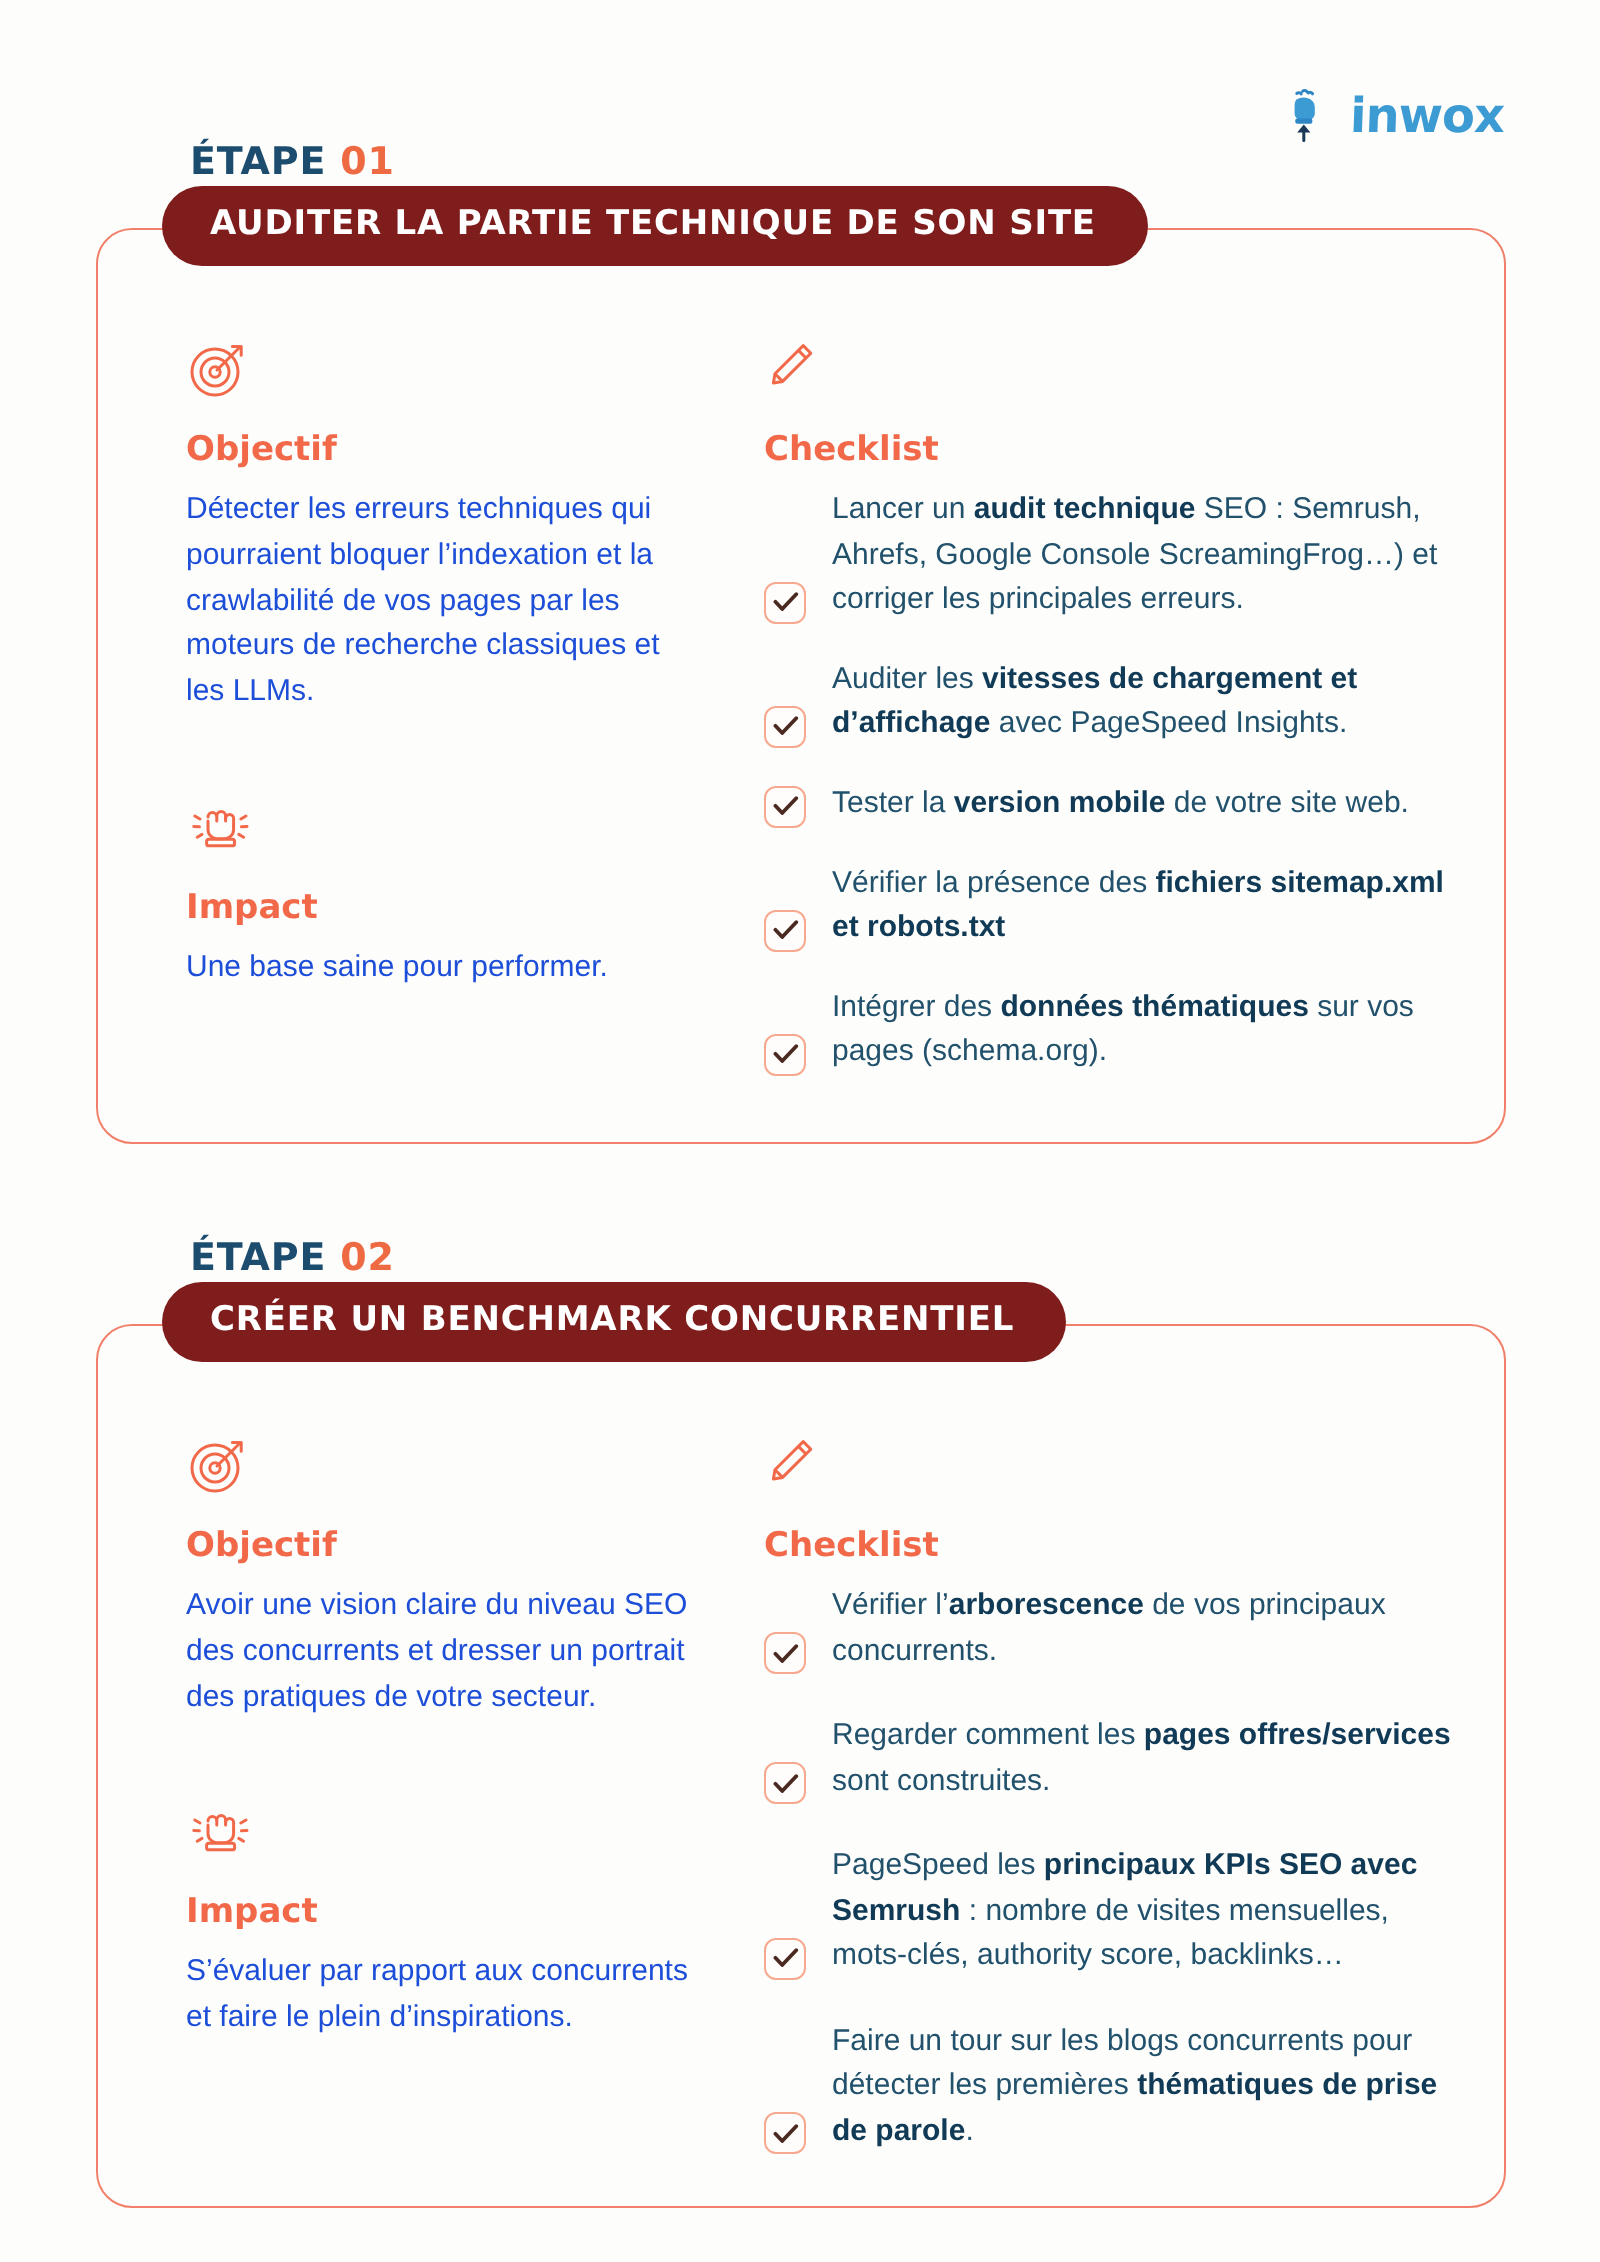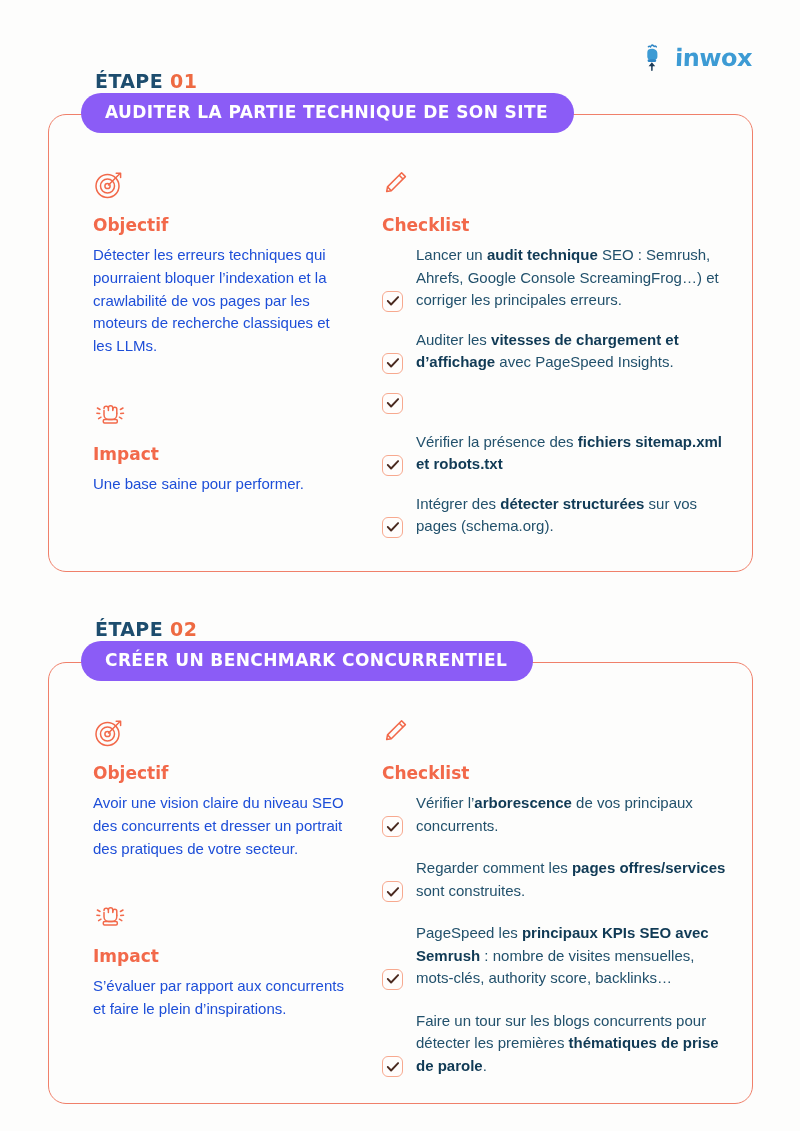--- a/index.html
+++ b/index.html
@@ -62,21 +62,21 @@
     border: 1.6px solid #f0806a;
     border-radius: 18px;
   }
   #card-1 { height: 458px; }
   #card-2 { height: 442px; }
 
   .card-pill {
     position: absolute;
     top: -22px;
     left: 32px;
-    background: #8b5cf6;
+    background: #7f1d1d;
     color: #ffffff;
     border-radius: 22px;
     padding: 11px 26px 12px 24px;
     font-size: 17px;
     font-weight: 700;
     letter-spacing: 0.4px;
     line-height: 1;
     white-space: nowrap;
     font-family: "DejaVu Sans", sans-serif;
   }
@@ -239,36 +239,37 @@
                 </svg>
               </span>
               <span class="check-text"><span>Auditer les </span><b>vitesses de chargement et d’affichage</b><span> avec PageSpeed Insights.</span></span>
             </div>
             <div class="check-item">
               <span class="checkbox">
                 <svg width="13" height="11" viewBox="0 0 13 11" fill="none" stroke="#4a2a20" stroke-width="1.9" stroke-linecap="round" stroke-linejoin="round">
                   <path d="M1.2 5.4 4.6 9 11.6 1.6"></path>
                 </svg>
               </span>
+              <span class="check-text"><span>Tester la </span><b>version mobile</b><span> de votre site web.</span></span>
             </div>
             <div class="check-item">
               <span class="checkbox">
                 <svg width="13" height="11" viewBox="0 0 13 11" fill="none" stroke="#4a2a20" stroke-width="1.9" stroke-linecap="round" stroke-linejoin="round">
                   <path d="M1.2 5.4 4.6 9 11.6 1.6"></path>
                 </svg>
               </span>
               <span class="check-text"><span>Vérifier la présence des </span><b>fichiers sitemap.xml et robots.txt</b></span>
             </div>
             <div class="check-item">
               <span class="checkbox">
                 <svg width="13" height="11" viewBox="0 0 13 11" fill="none" stroke="#4a2a20" stroke-width="1.9" stroke-linecap="round" stroke-linejoin="round">
                   <path d="M1.2 5.4 4.6 9 11.6 1.6"></path>
                 </svg>
               </span>
-              <span class="check-text"><span>Intégrer des </span><b>détecter structurées</b><span> sur vos pages (schema.org).</span></span>
+              <span class="check-text"><span>Intégrer des </span><b>données thématiques</b><span> sur vos pages (schema.org).</span></span>
             </div>
           </div>
       </div>
 
     </div>
   </div>
 </section>
 
 <section class="step" id="step-2">
 

